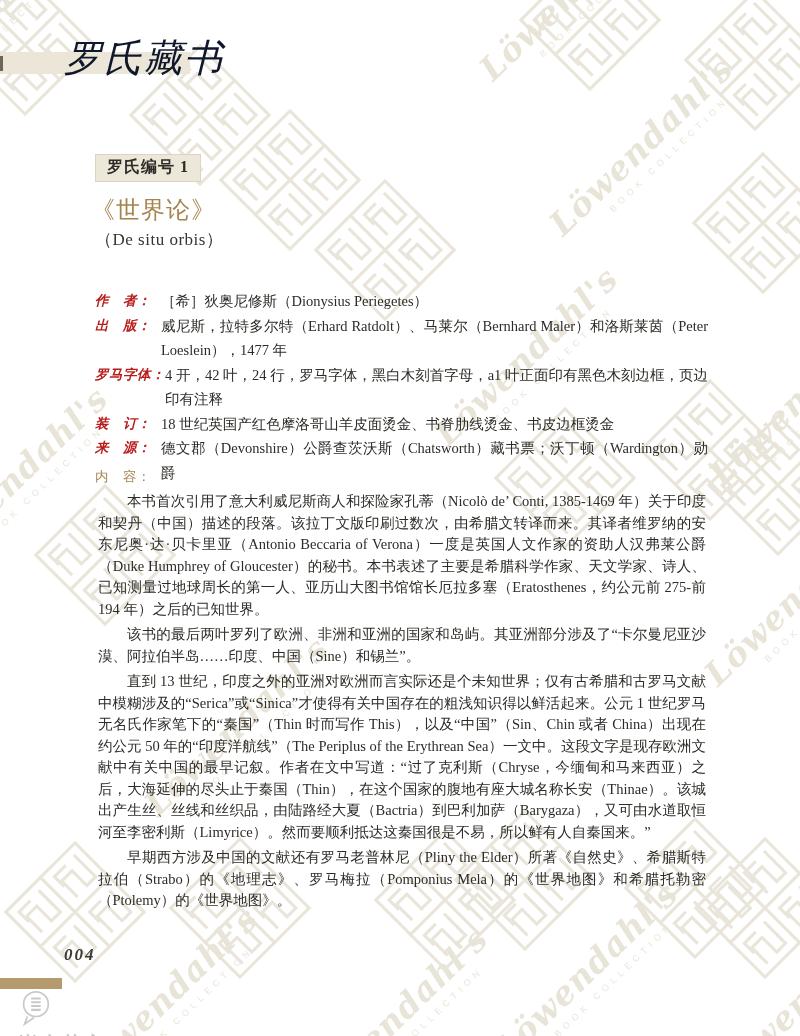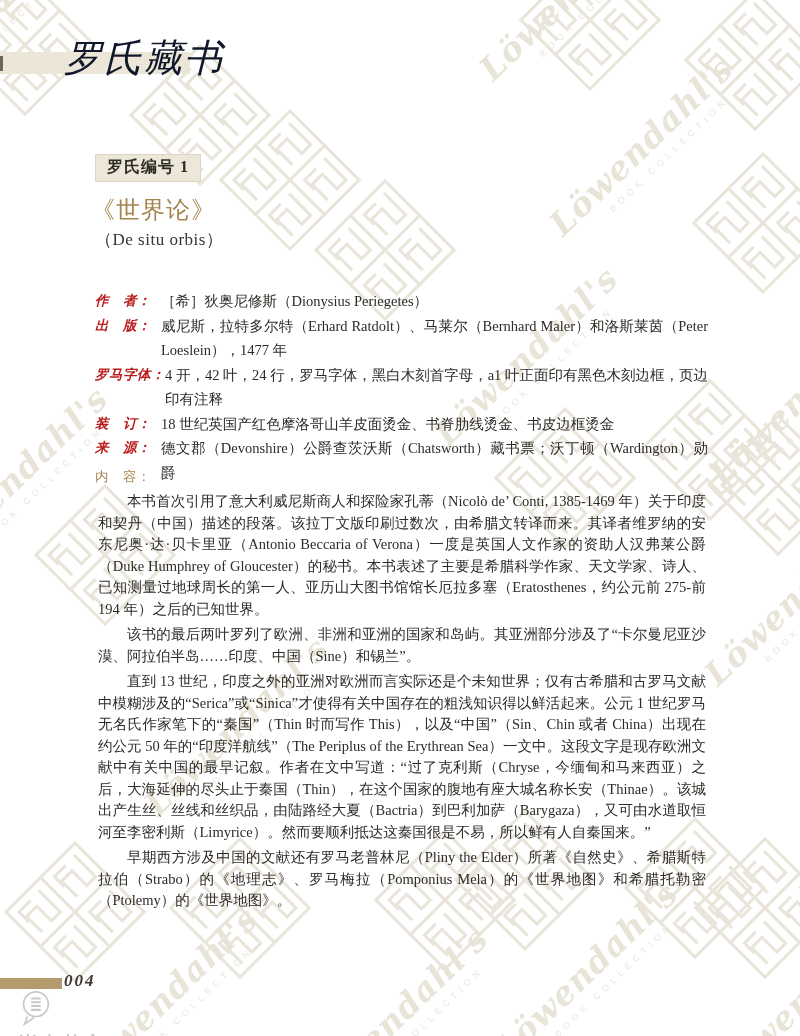--- a/index.html
+++ b/index.html
@@ -61,21 +61,21 @@
   .content{position:absolute;left:95px;top:466px;width:611px;}
   .content-label{font-size:13.5px;font-weight:normal;color:#a6864f;line-height:21px;letter-spacing:.5px;}
   .content p{
     margin:4px 0 0 3px;
     font-size:14.5px;line-height:21.5px;
     text-align:justify;text-indent:2em;color:#2e2b27;
   }
   
   .footer-bar{position:absolute;left:0;top:978px;width:62px;height:11px;background:#b49a6c;}
   .page-number{
-    position:absolute;left:64px;top:971px;
+    position:absolute;left:64px;top:945px;
     font-style:italic;font-weight:bold;font-size:17px;color:#3e3933;letter-spacing:2px;
   }
   .site-watermark{position:absolute;left:16px;top:988px;display:flex;align-items:flex-start;flex-direction:column;}
   .site-watermark svg{width:38px;height:38px;}
   .site-text-wrap{margin-left:2px;margin-top:4px;}
   .site-text{
     font-size:20px;color:#c6c6c6;letter-spacing:2px;font-weight:bold;
     font-family:"Liberation Sans","DejaVu Sans",sans-serif;line-height:20px;
   }
   .site-subtext{

